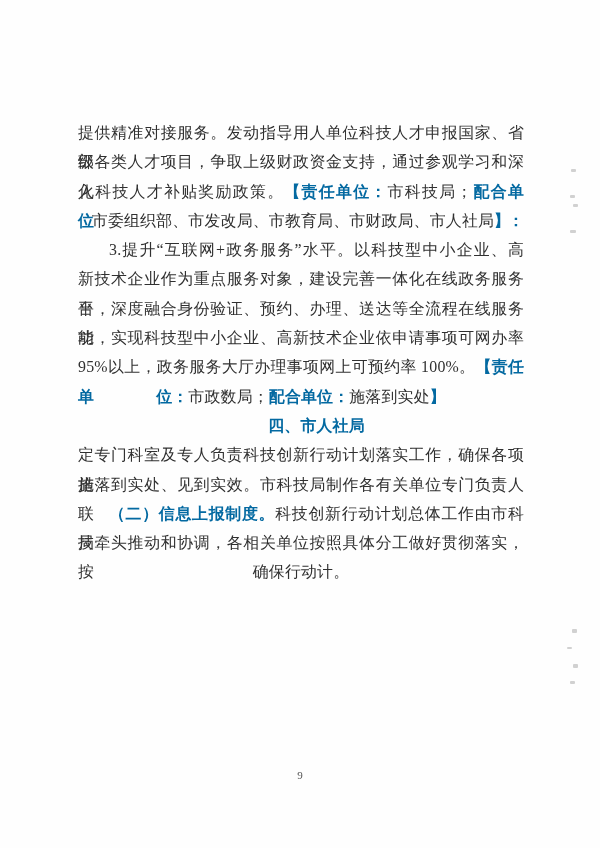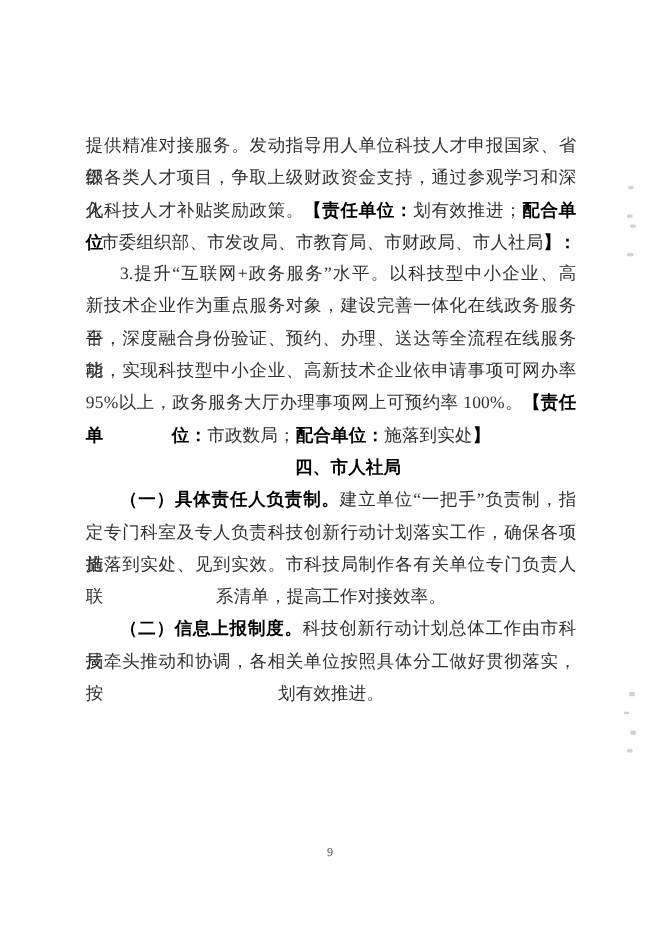--- a/index.html
+++ b/index.html
@@ -34,21 +34,21 @@
   .line.just {
     white-space: normal;
     text-align: justify;
     text-align-last: justify;
   }
   .line.indent {
     text-indent: 31px;
   }
   .b {
     font-weight: 700;
-    color: #000000;
+    color: #0369a1;
   }
   .pagenum {
     position: absolute;
     top: 769px;
     left: 0;
     width: 100%;
     text-align: center;
     font-size: 11px;
     color: #555;
     font-family: "Liberation Serif", "DejaVu Serif", serif;
@@ -61,36 +61,34 @@
   }
 </style>
 </head>
 <body>
 
 <div class="page">
 
   <div class="textblock">
       <div class="line just"><span>提供精准对接服务。发动指导用人单位科技人才申报国家、省部</span></div>
       <div class="line just"><span>级各类人才项目，争取上级财政资金支持，通过参观学习和深入</span></div>
-      <div class="line just"><span>化科技人才补贴奖励政策。</span><span class="b">【责任单位：</span><span>划有效推进；</span><span class="b">配合单位：</span></div>
+      <div class="line just"><span>化科技人才补贴奖励政策。</span><span class="b">【责任单位：</span><span>市科技局；</span><span class="b">配合单位：</span></div>
       <div class="line"><span>市委组织部、市发改局、市教育局、市财政局、市人社局</span><span class="b">】</span></div>
       <div class="line just indent"><span>3.提升“互联网+政务服务”水平。以科技型中小企业、高</span></div>
       <div class="line just"><span>新技术企业作为重点服务对象，建设完善一体化在线政务服务平</span></div>
       <div class="line just"><span>台，深度融合身份验证、预约、办理、送达等全流程在线服务功</span></div>
       <div class="line just"><span>能，实现科技型中小企业、高新技术企业依申请事项可网办率</span></div>
       <div class="line just"><span>95%以上，政务服务大厅办理事项网上可预约率 100%。</span><span class="b">【责任单</span></div>
       <div class="line"><span class="b">位：</span><span>市政数局；</span><span class="b">配合单位：</span><span>施落到实处</span><span class="b">】</span></div>
       <div class="line indent"><span class="b">四、市人社局</span></div>
-      <div class="line just indent"><span class="b">（一）具体责任人负责制。</span><span>建立单位“一把手”负责制，指</span></div>
       <div class="line just"><span>定专门科室及专人负责科技创新行动计划落实工作，确保各项措</span></div>
       <div class="line just"><span>施落到实处、见到实效。市科技局制作各有关单位专门负责人联</span></div>
-      <div class="line"><span>系清单，提高工作对接效率。</span></div>
       <div class="line just indent"><span class="b">（二）信息上报制度。</span><span>科技创新行动计划总体工作由市科技</span></div>
       <div class="line just"><span>局牵头推动和协调，各相关单位按照具体分工做好贯彻落实，按</span></div>
-      <div class="line"><span>划有效推进。</span></div>
+      <div class="line"><span>确保行动计。</span></div>
     </div>
 
   <div class="pagenum">9</div>
 
   <div class="art" style="left:571px; top:169px; width:5px; height:3px;"></div>
   <div class="art" style="left:570px; top:195px; width:5px; height:3px;"></div>
   <div class="art" style="left:573px; top:204px; width:5px; height:3px;"></div>
   <div class="art" style="left:570px; top:230px; width:6px; height:3px;"></div>
   <div class="art" style="left:572px; top:629px; width:5px; height:4px;"></div>
   <div class="art" style="left:567px; top:647px; width:5px; height:2px;"></div>

